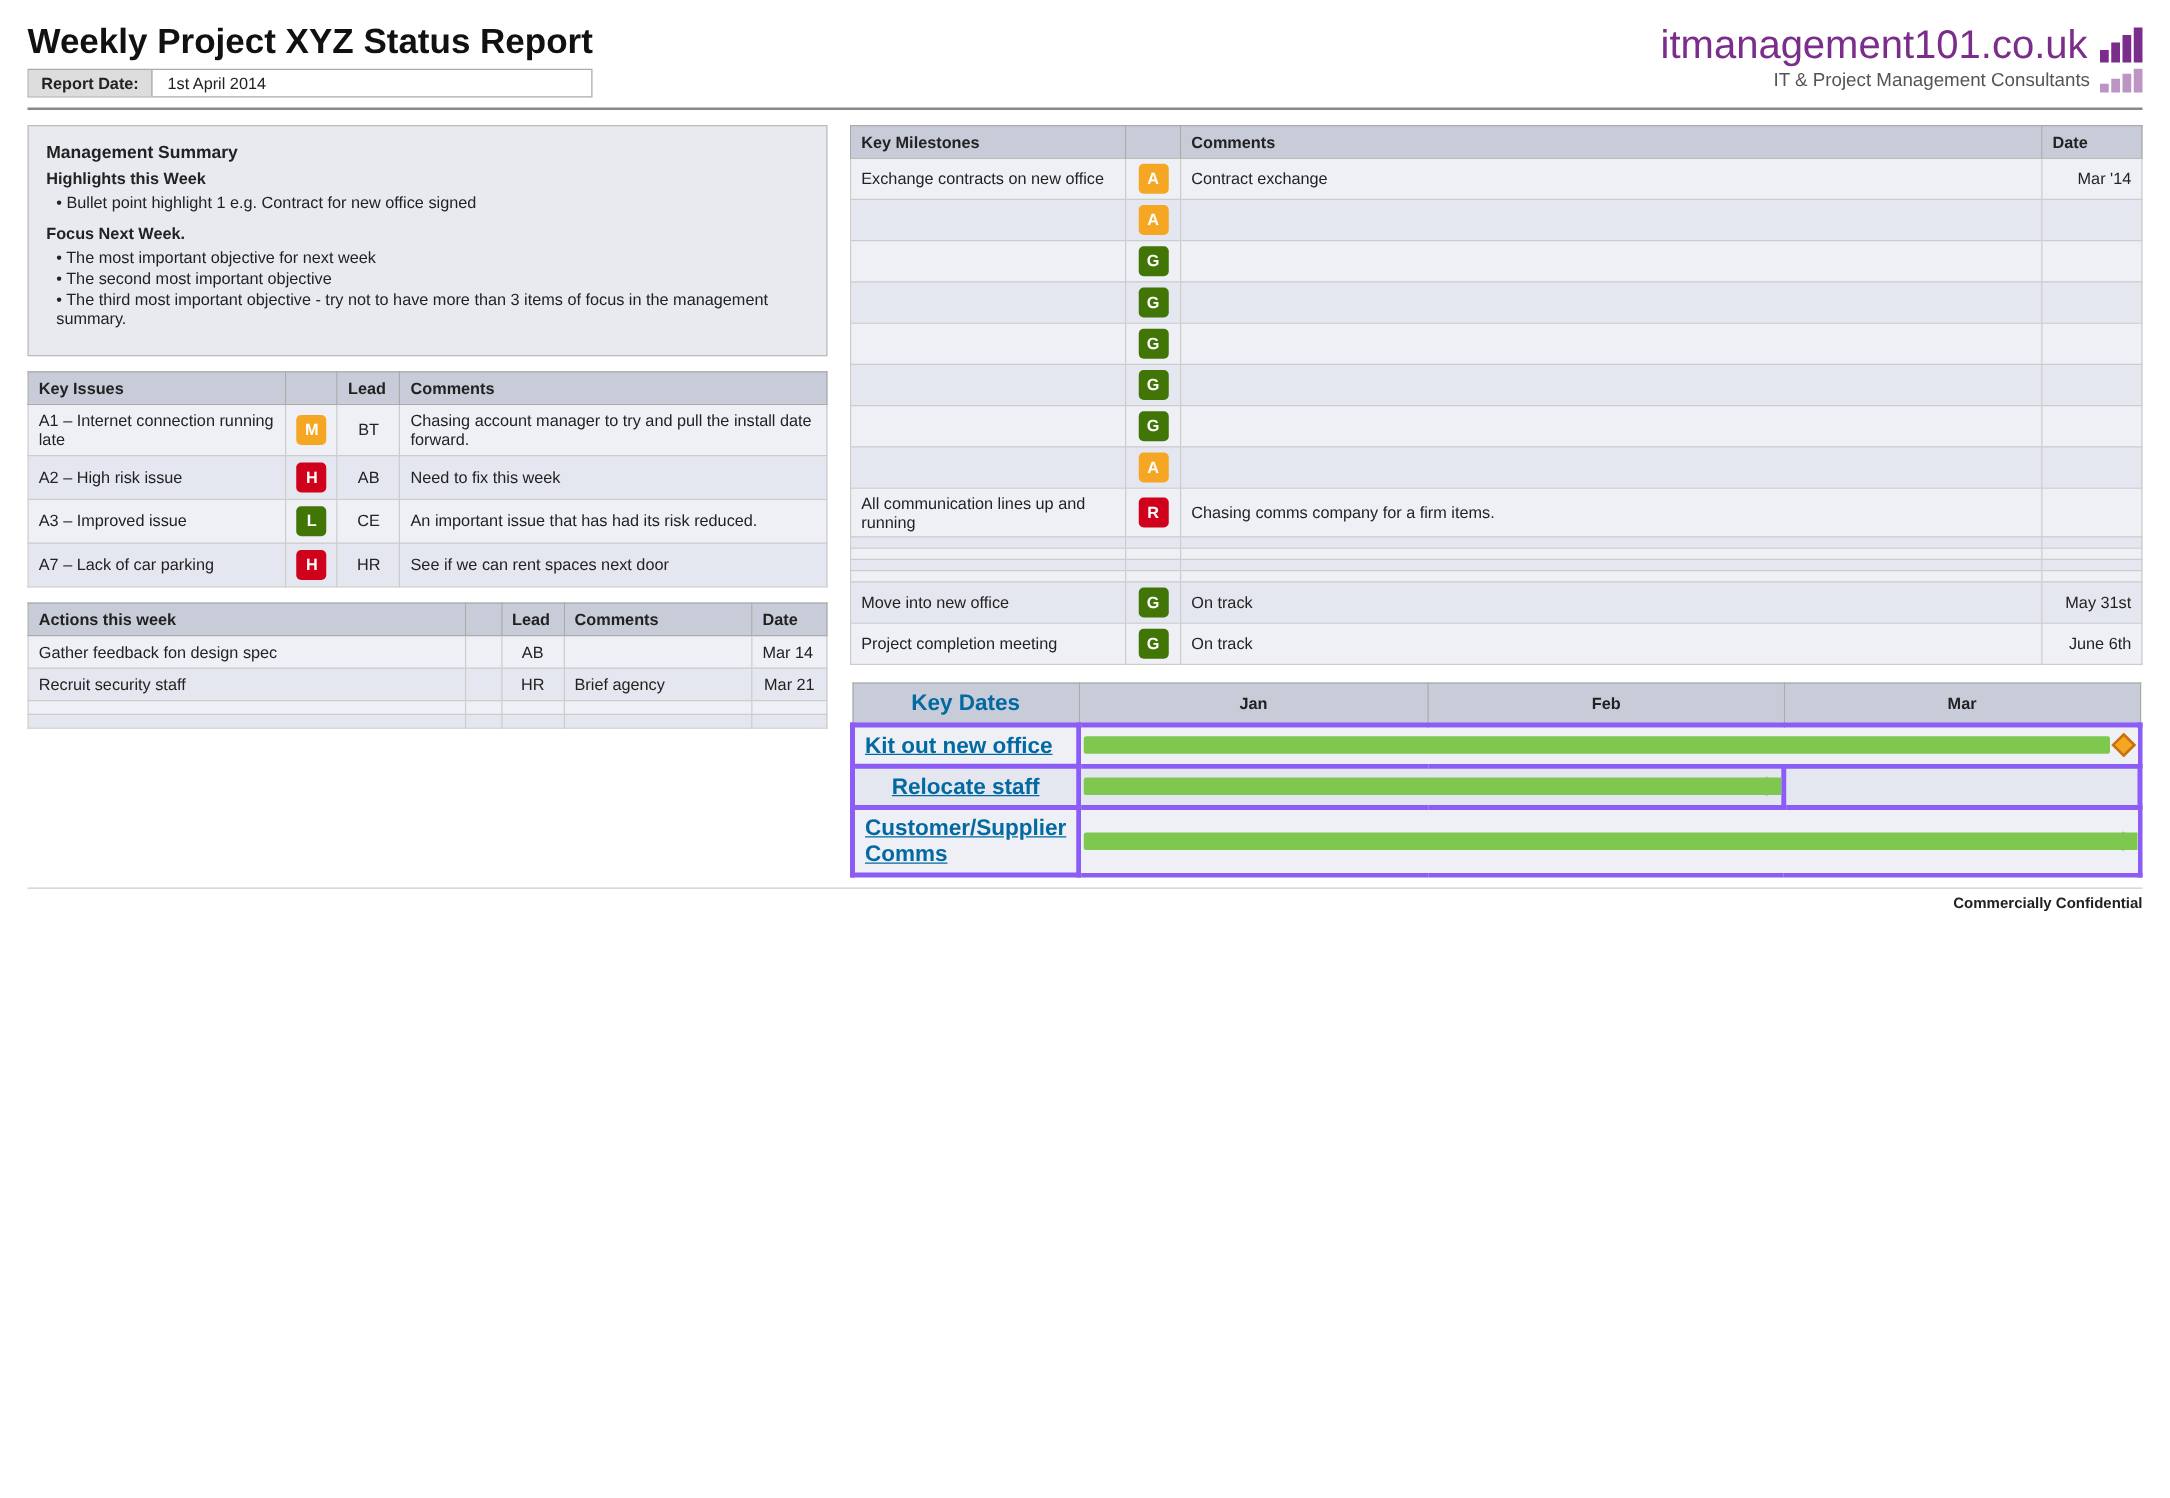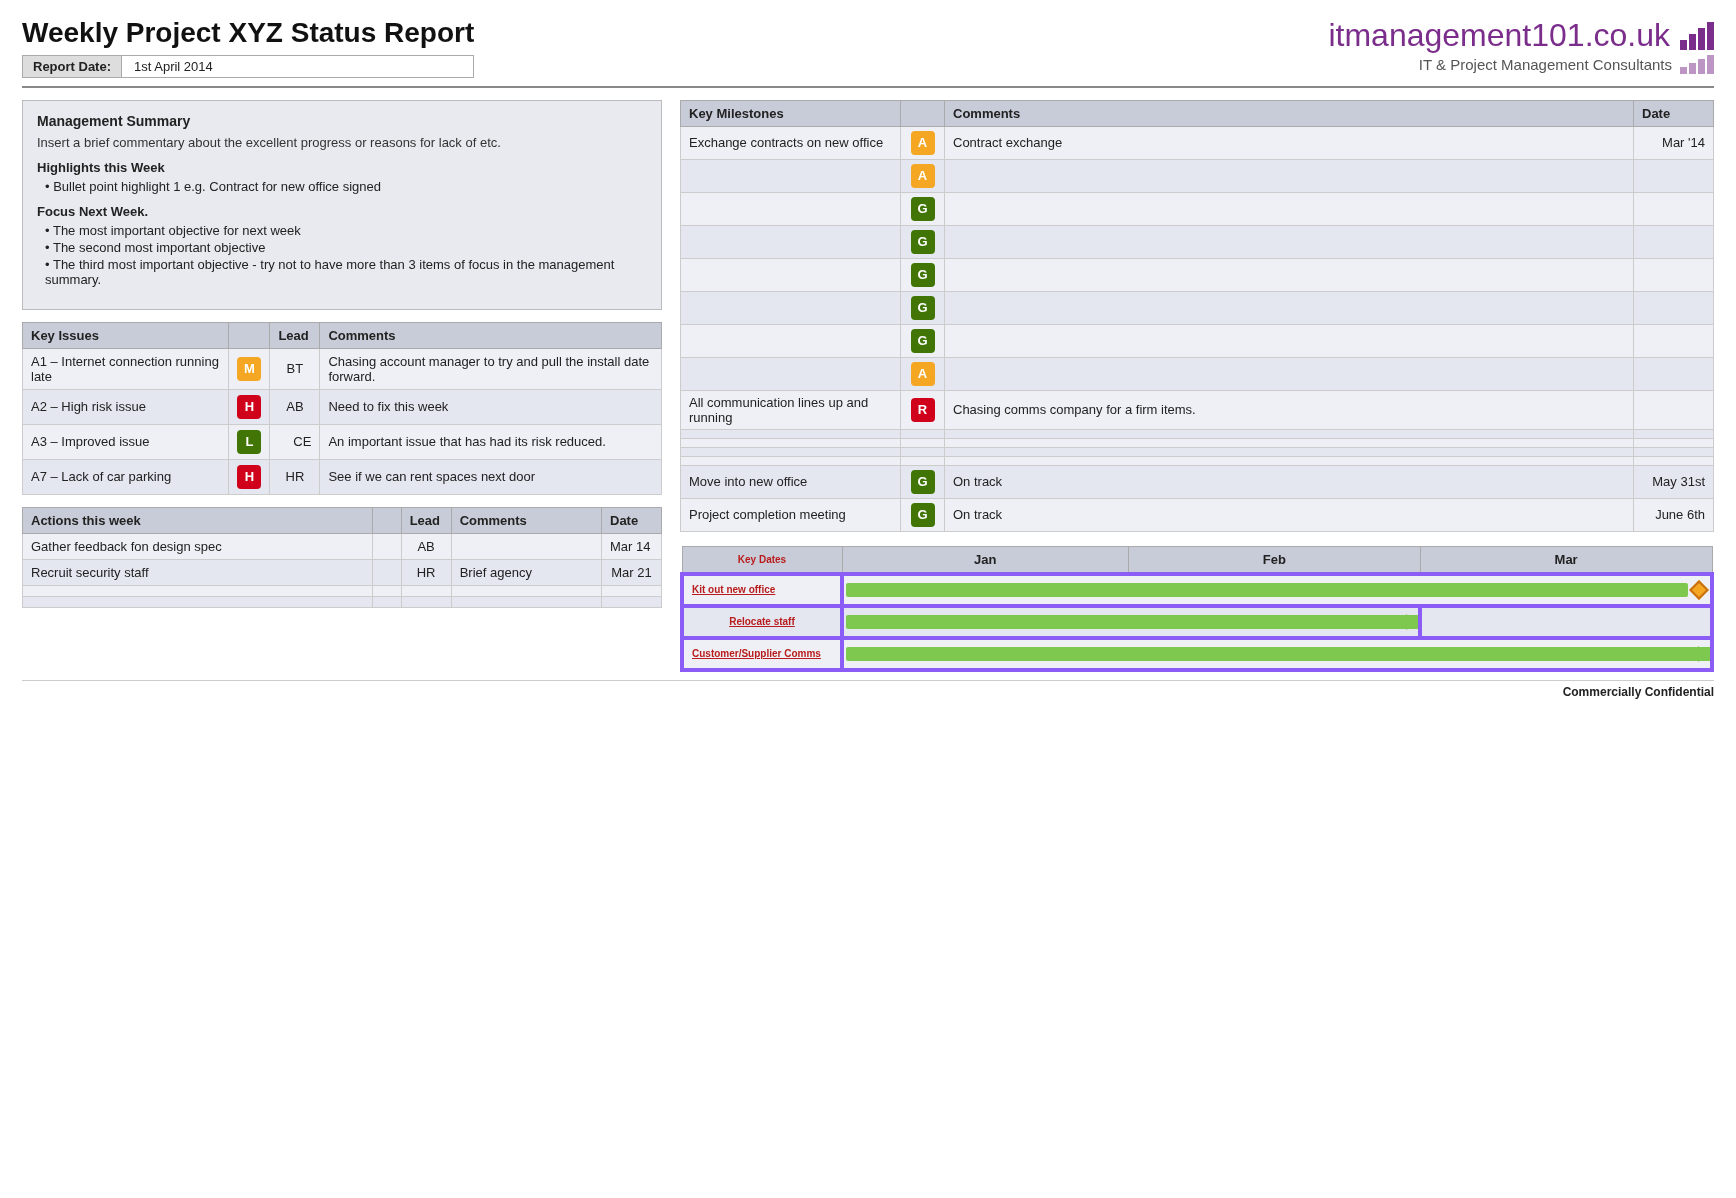--- a/index.html
+++ b/index.html
@@ -219,22 +219,22 @@
       background: #eef0f5;
       vertical-align: middle;
       text-decoration: underline;
     }
     .gantt-table tr:nth-child(even) td {
       background: #e4e6f0;
     }
     .gantt-name-col {
       width: 160px;
       font-weight: bold;
-      color: #b91c1c;
-      font-size: 10px;
+      color: #0369a1;
+      font-size: 18px;
       margin-top: 36px;
     }
     .gantt-bar-cell {
       position: relative;
       height: 28px;
       padding: 4px 2px;
     }
     .gantt-bar {
       height: 14px;
       background: #7ec850;
@@ -302,21 +302,20 @@
       </div>
     </div>
   </div>
 
   <div class="main-layout">
 
     <div class="left-col">
 
       <div class="mgmt-summary">
         <h3>Management Summary</h3>
-        <p>Insert a brief commentary about the excellent  progress or reasons for lack of etc.</p>
         <h4>Highlights this Week</h4>
         <ul>
           <li>Bullet point highlight 1 e.g. Contract for new office signed</li>
         </ul>
         <h4>Focus Next Week.</h4>
         <ul>
           <li>The most important objective for next week</li>
           <li>The second most important objective</li>
           <li>The third most important objective  - try not to have more than 3 items of focus in the management summary.</li>
         </ul>
@@ -346,21 +345,21 @@
         <span class="status-badge badge-h">H</span>
       </td>
       <td style="text-align:center">AB</td>
       <td>Need to fix this week</td>
     </tr>
             <tr>
       <td>A3 – Improved issue</td>
       <td style="text-align:center">
         <span class="status-badge badge-l">L</span>
       </td>
-      <td style="text-align:right">CE</td>
+      <td style="text-align:center">CE</td>
       <td>An important issue that has had its risk reduced.</td>
     </tr>
             <tr>
       <td>A7 – Lack of car parking</td>
       <td style="text-align:center">
         <span class="status-badge badge-h">H</span>
       </td>
       <td style="text-align:center">HR</td>
       <td>See if we can rent spaces next door</td>
     </tr>

